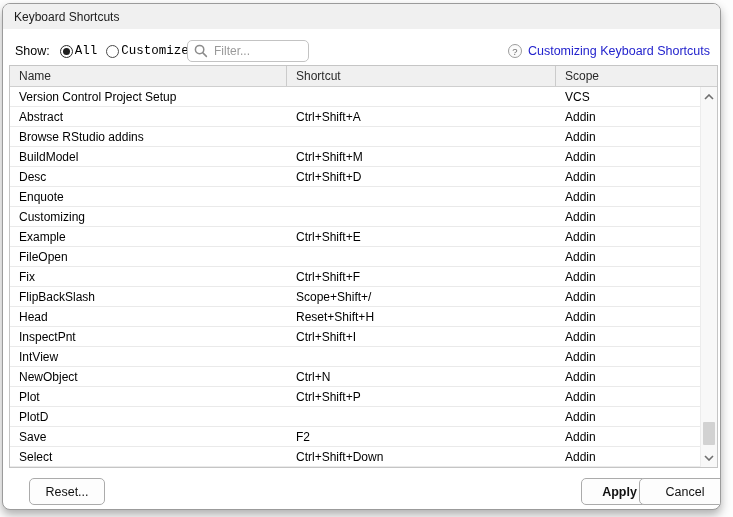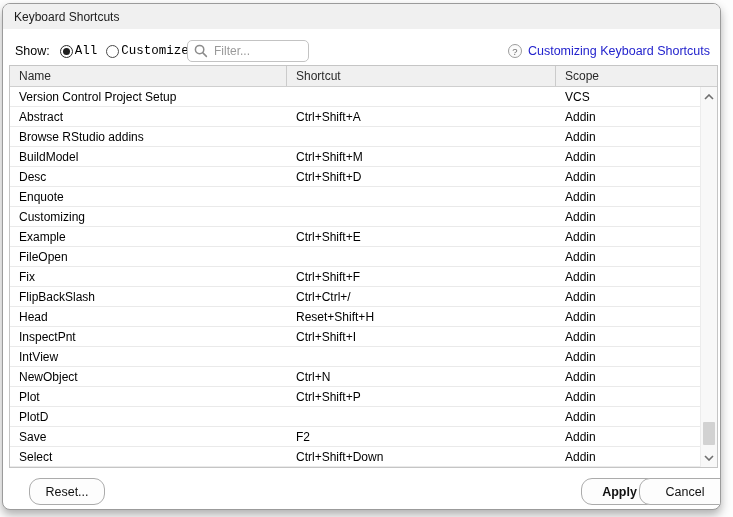--- a/index.html
+++ b/index.html
@@ -75,21 +75,21 @@
     background:#f8f8f8; border-left:1px solid #ececec;
   }
   .sb-btn { position:absolute; left:0; width:16px; height:15px; display:flex; align-items:center; justify-content:center; }
   .sb-up { top:2px; }
   .sb-down { bottom:2px; }
   .sb-thumb { position:absolute; left:2px; top:335px; width:12px; height:23px; background:#d2d2d2; border-radius:1px; }
 
   
   .btn {
     position:absolute; top:474px; height:27px; background:#fdfdfd;
-    border:1px solid #ababab; border-radius:11px; font-size:12.5px; color:#111;
+    border:1px solid #ababab; border-radius:5px; font-size:12.5px; color:#111;
     display:flex; align-items:center; justify-content:center; cursor:pointer;
     font-family:"Liberation Sans", sans-serif;
   }
   .btn-reset { left:26px; width:76px; }
   .btn-apply { left:578px; width:77px; font-weight:700; }
   .btn-cancel { left:636px; width:92px; }
 </style>
 </head>
 <body>
 
@@ -190,21 +190,21 @@
   </div>
 
   <div class="trow">
     <div class="tcell c-name">Fix</div>
     <div class="tcell c-shortcut">Ctrl+Shift+F</div>
     <div class="tcell c-scope">Addin</div>
   </div>
 
   <div class="trow">
     <div class="tcell c-name">FlipBackSlash</div>
-    <div class="tcell c-shortcut">Ctrl+Ctrl+/</div>
+    <div class="tcell c-shortcut">Scope+Shift+/</div>
     <div class="tcell c-scope">Addin</div>
   </div>
 
   <div class="trow">
     <div class="tcell c-name">Head</div>
     <div class="tcell c-shortcut">Reset+Shift+H</div>
     <div class="tcell c-scope">Addin</div>
   </div>
 
   <div class="trow">

